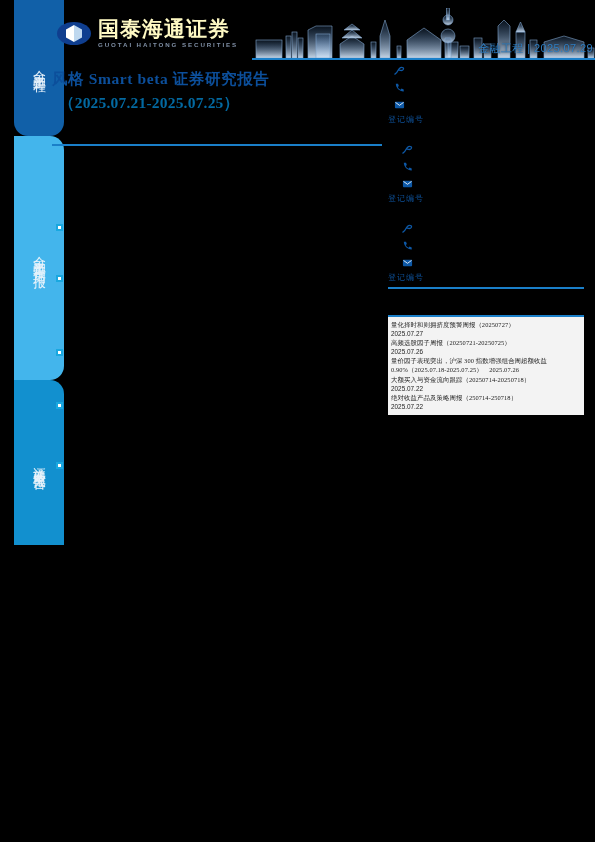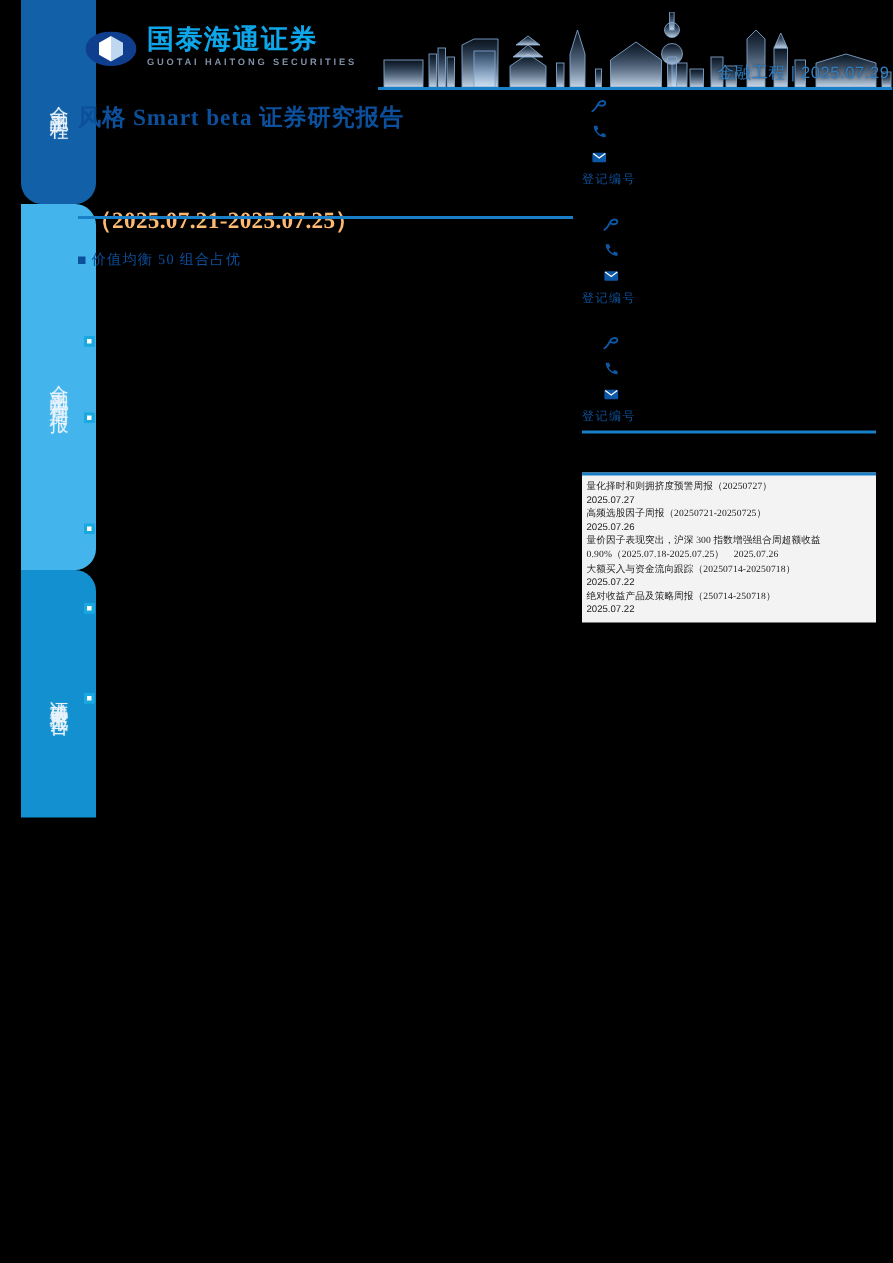--- a/index.html
+++ b/index.html
@@ -112,25 +112,25 @@
     align-items: center;
     gap: 7px;
   }
   .brand-mark {
     width: 34px;
     height: 23px;
     position: relative;
   }
   .brand-text { line-height: 1; }
   .brand-cn {
-    font-size: 18px;
+    font-size: 21px;
     font-weight: bold;
-    color: #0ea5e9;
+    color: #fef9c3;
     letter-spacing: 1px;
-    font-family: Liberation Mono, monospace;
+    font-family: Liberation Serif, serif;
     white-space: nowrap;
   }
   .brand-en {
     font-size: 6.2px;
     font-weight: bold;
     color: #7f8fa5;
     letter-spacing: 1.9px;
     margin-top: 2px;
     font-family: "Liberation Sans", sans-serif;
     white-space: nowrap;
@@ -148,27 +148,26 @@
     font-weight: bold;
     color: #0c4f9b;
     letter-spacing: .6px;
     line-height: 1.55;
     white-space: nowrap;
     font-family: "Liberation Serif", "DejaVu Serif", serif;
   }
   .doc-subtitle {
     font-size: 15.5px;
     font-weight: bold;
-    color: #fdba74;
+    color: #0369a1;
     letter-spacing: .2px;
     line-height: 1.55;
     padding-left: 7px;
     white-space: nowrap;
     font-family: "Liberation Serif", "DejaVu Serif", serif;
-    margin-top: 45px;
   }
   .title-bullet {
     margin-top: 7px;
     font-size: 9.5px;
     color: #0c4f9b;
     letter-spacing: .8px;
     display: flex;
     align-items: center;
     gap: 4px;
     white-space: nowrap;
@@ -357,24 +356,20 @@
     </div>
     <div class="brand-text">
       <div class="brand-cn">国泰海通证券</div>
       <div class="brand-en">GUOTAI HAITONG SECURITIES</div>
     </div>
   </div>
 
   <div class="title-wrap">
     <div class="doc-title">风格 Smart beta 证券研究报告</div>
     <div class="doc-subtitle">（2025.07.21-2025.07.25）</div>
-    <div class="title-bullet">
-      <span class="sq"></span>
-      <span>价值均衡 50 组合占优</span>
-    </div>
   </div>
   <div class="title-rule"></div>
 
   <div class="body-col">
     <div class="body-item" style="top:72px">
       <span class="dot"></span>
       <span class="redacted">■■■■■■■■■■■■■■■■■■■■■■■■■■■■■■■■■■■■■■■■■■■■■■■■■■■■■■■■■■■■■■■■■■■■■■■■■■■■■■■■■■■■■■■■■■■■■■■■■■■■■■■■■■■■■■■■■■■■■■■■■■■■■■■■■■■■</span>
     </div>
     <div class="body-item" style="top:123px">
       <span class="dot"></span>

